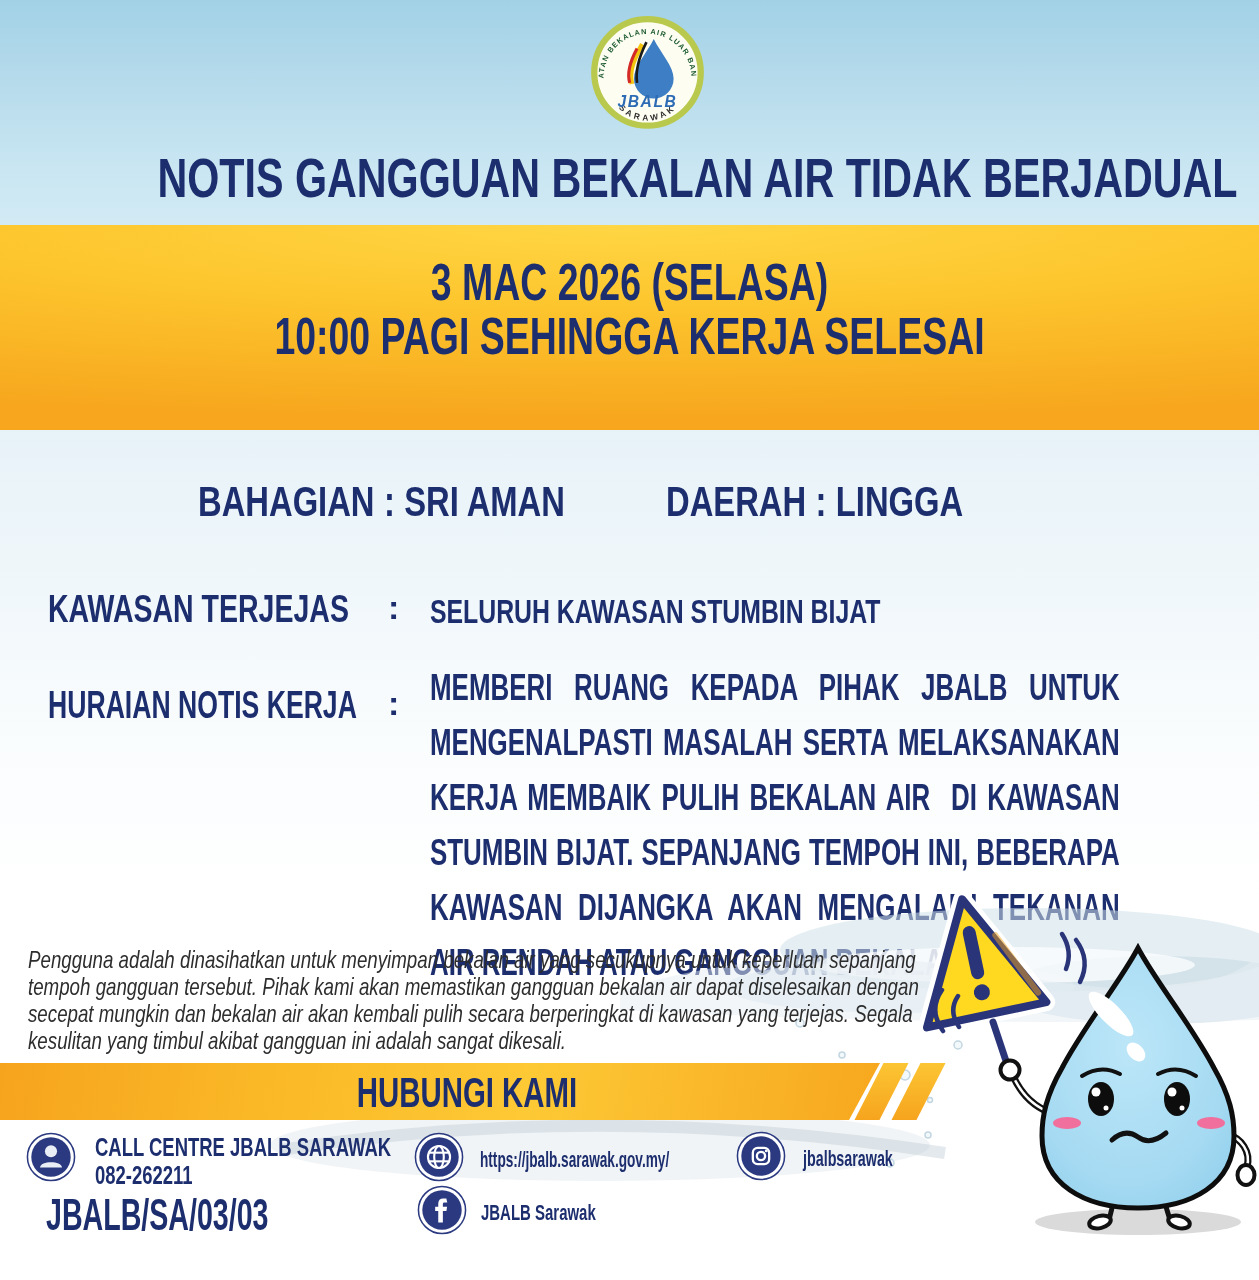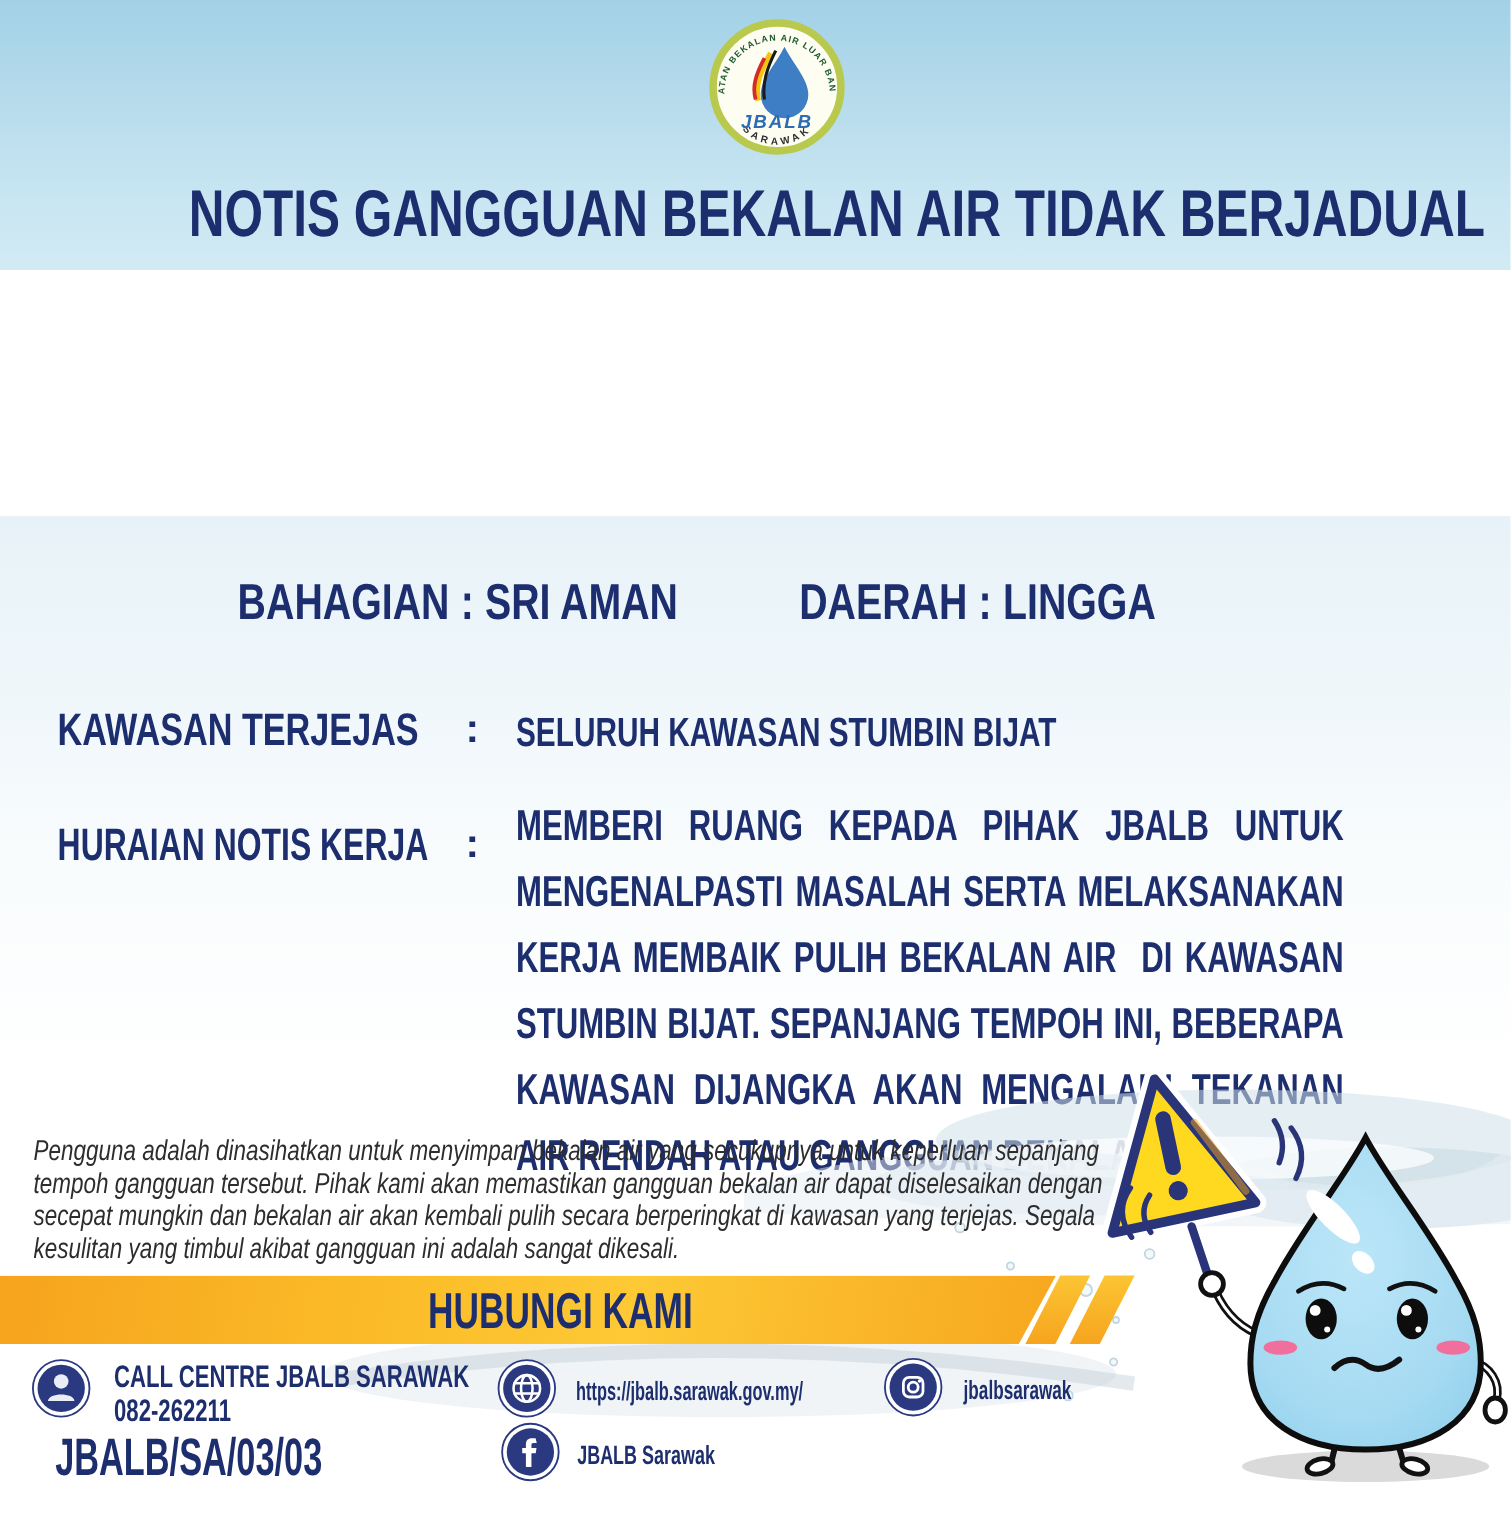--- a/index.html
+++ b/index.html
@@ -100,20 +100,26 @@
         <path d="M50 29 C 42 43 37 54 40 67" stroke="#f3c50f" stroke-width="4.5" fill="none"></path>
         <path d="M45 33 C 38 46 35 56 38 66" stroke="#d42a28" stroke-width="3" fill="none"></path>
         <path d="M54 27 C 47 41 43 53 45 66" stroke="#1a1a1a" stroke-width="2.5" fill="none"></path>
       </g>
       <text x="55" y="89" font-size="15" font-weight="bold" font-style="italic" fill="#2d6cb5" letter-spacing="1.5" text-anchor="middle">JBALB</text>
     </svg>
   </div>
 
   <div class="main-title">NOTIS GANGGUAN BEKALAN AIR TIDAK BERJADUAL</div>
 
+  <div class="band">
+    <div class="band-inner">
+      <div class="band-line">3 MAC 2026 (SELASA)</div>
+      <div class="band-line">10:00 PAGI SEHINGGA KERJA SELESAI</div>
+    </div>
+  </div>
 
   <div class="mid"></div>
 
   <svg class="water-tex" viewBox="0 0 1259 290">
     <ellipse cx="1030" cy="55" rx="250" ry="42" fill="#cfe1ea" opacity=".55"></ellipse>
     <ellipse cx="1160" cy="95" rx="160" ry="34" fill="#c3d7e2" opacity=".5"></ellipse>
     <ellipse cx="900" cy="92" rx="175" ry="26" fill="#dfeaf0" opacity=".6"></ellipse>
     <ellipse cx="1005" cy="70" rx="190" ry="18" fill="#ffffff" opacity=".7"></ellipse>
     <path d="M620 95 Q 800 40 1000 78 T 1259 60 L 1259 125 Q 950 132 620 115 Z" fill="#e6eef3" opacity=".5"></path>
     <ellipse cx="600" cy="250" rx="330" ry="36" fill="#dbe3e8" opacity=".4"></ellipse>

